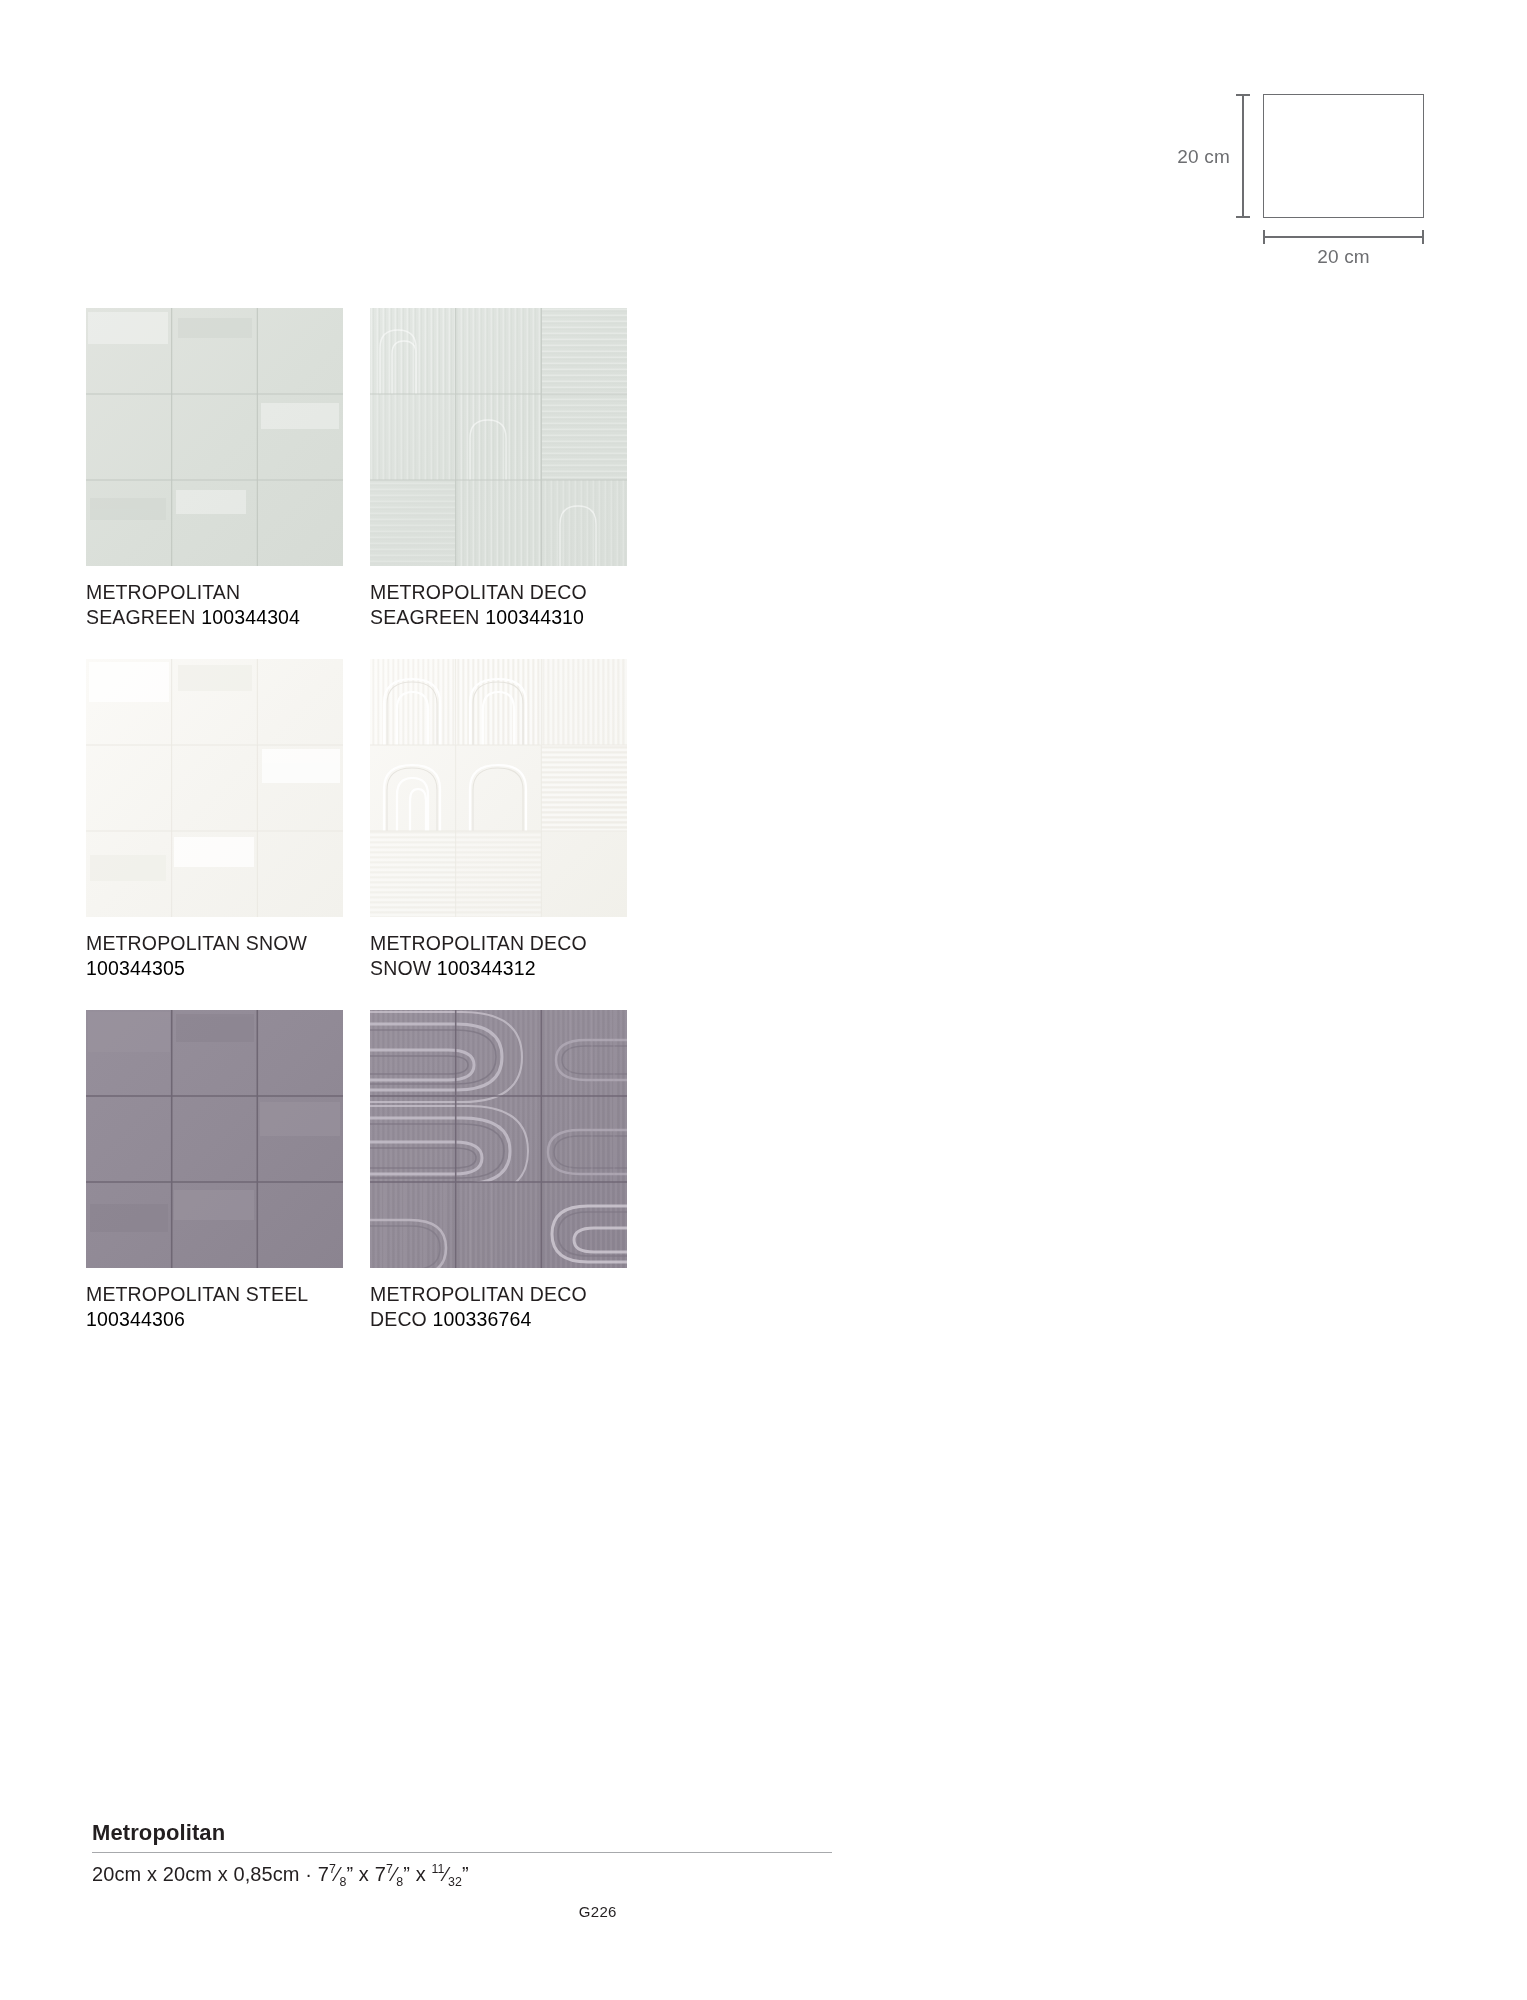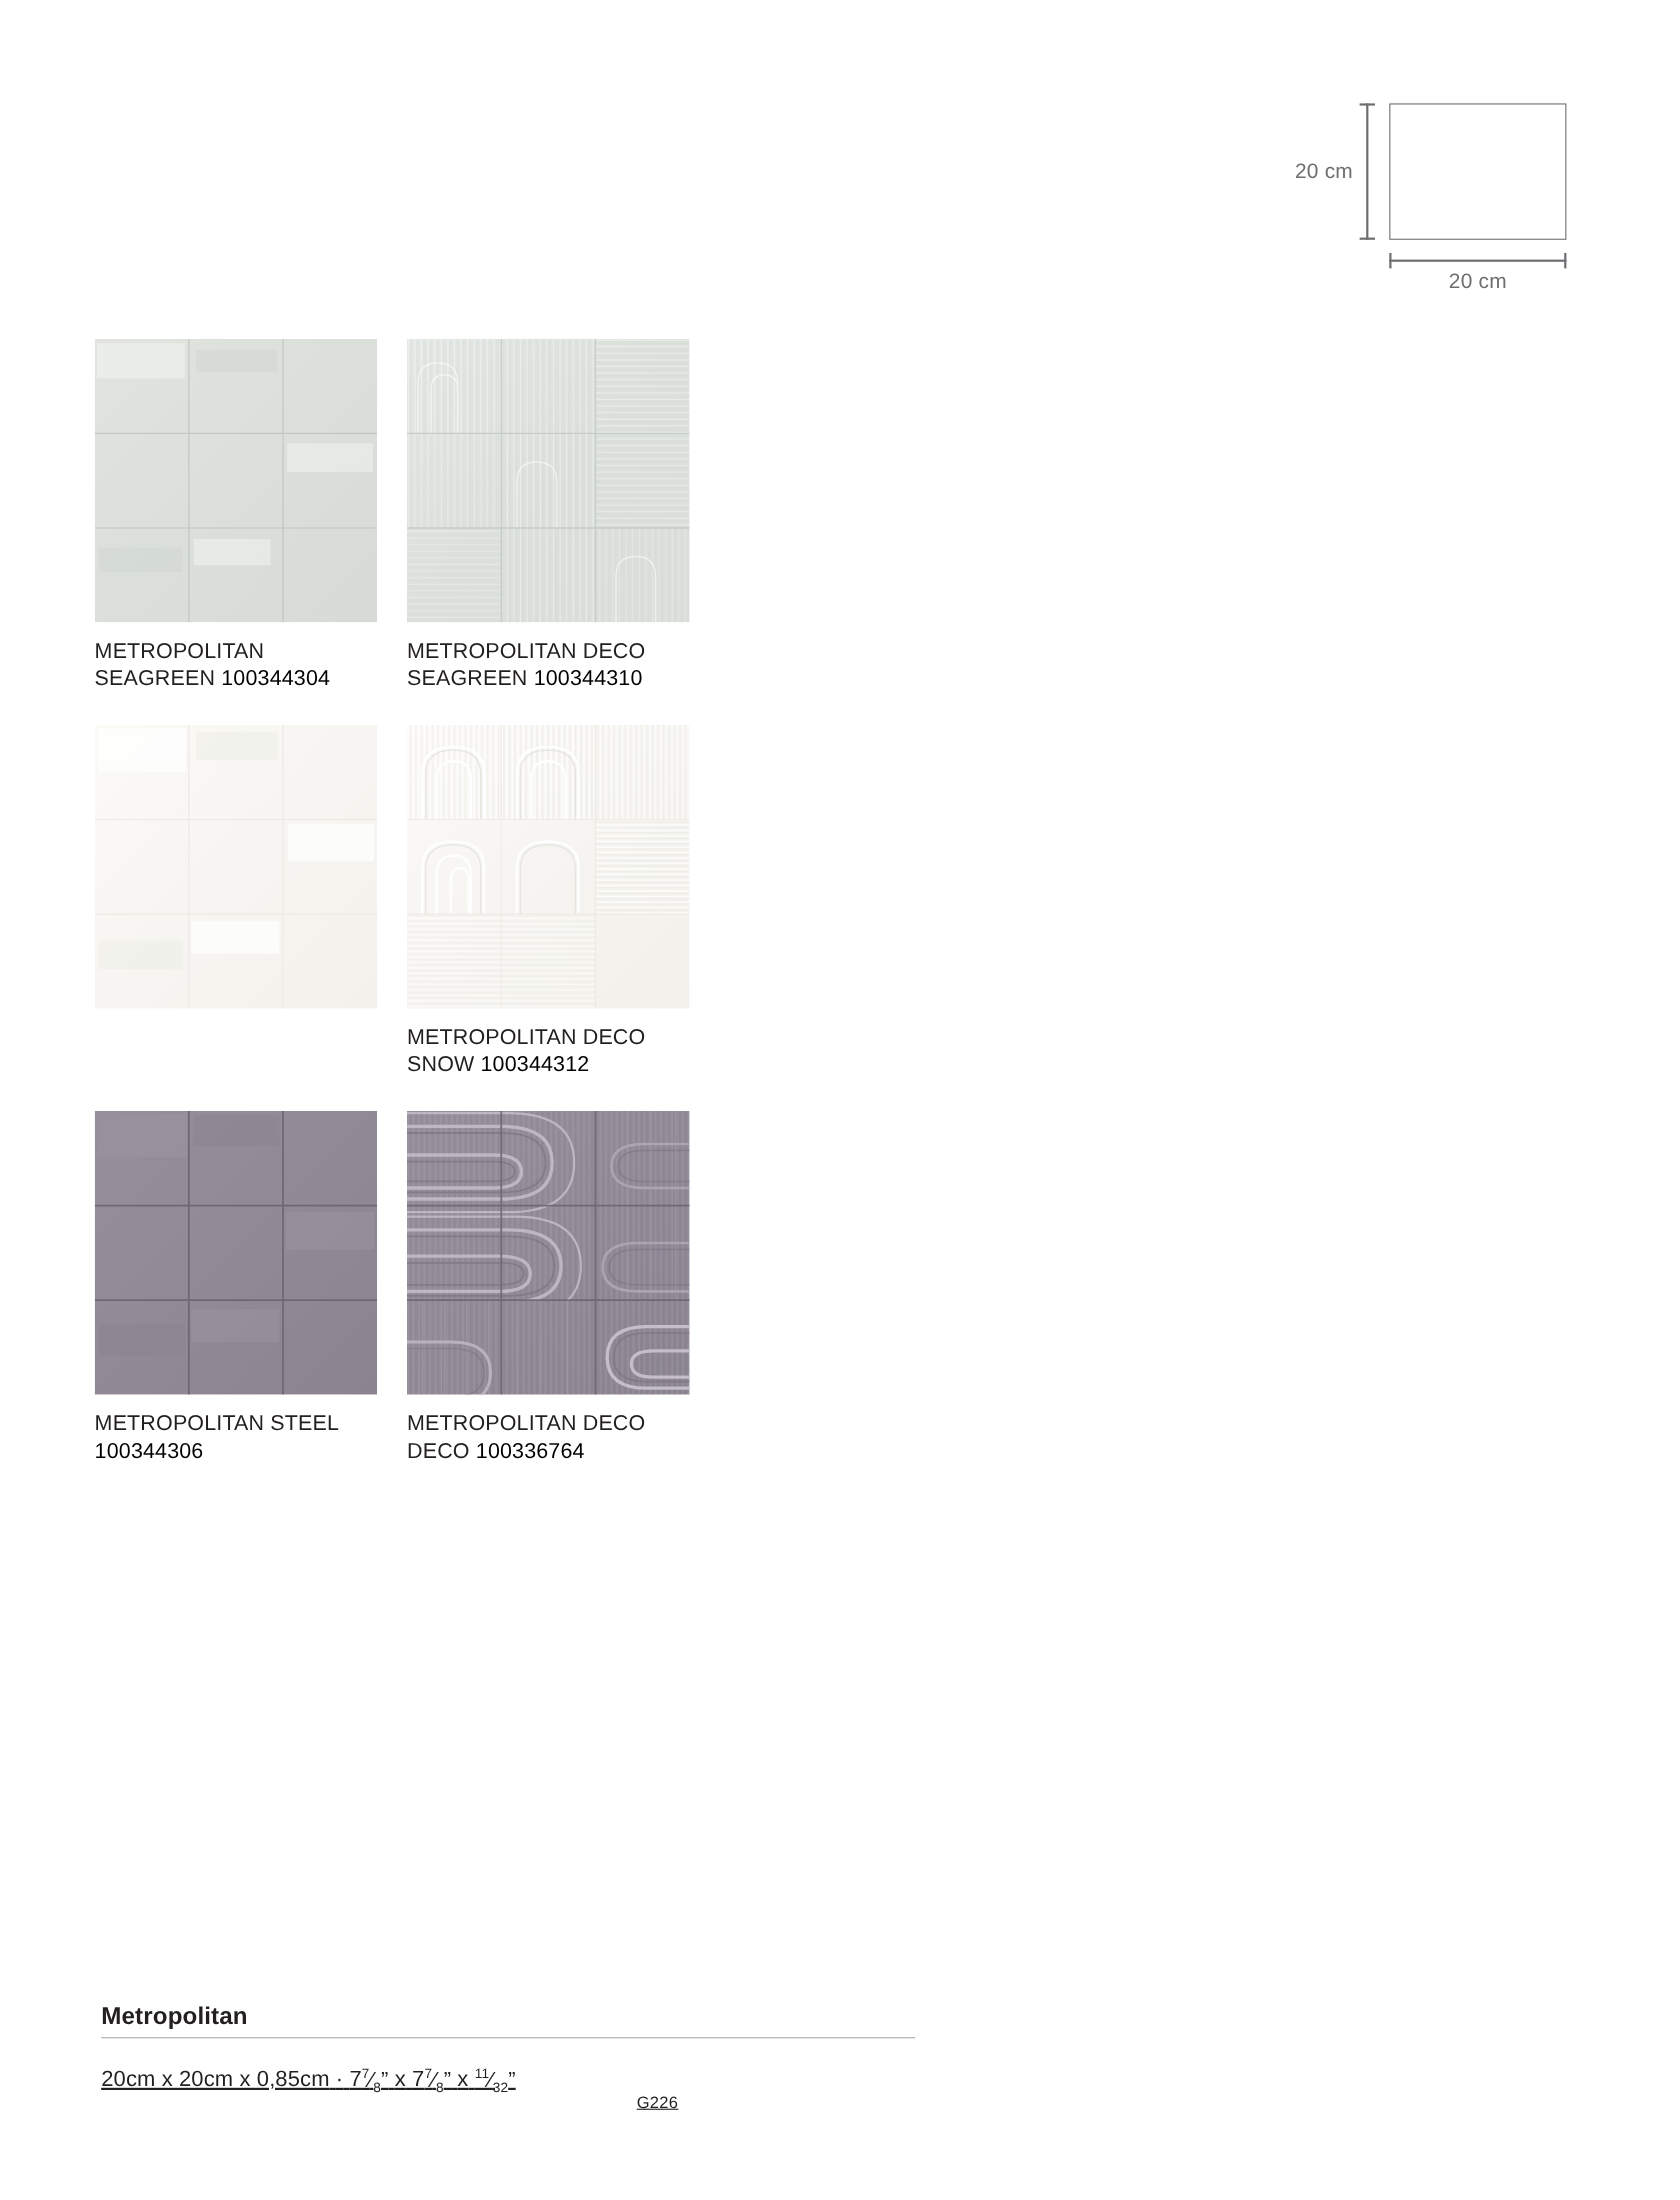--- a/index.html
+++ b/index.html
@@ -34,21 +34,21 @@
 
   .caption{margin-top:14px;font-size:19.5px;line-height:1.26;letter-spacing:.15px;}
   .caption .nm{color:#231f20;}
   .caption .code{color:#000000;}
 
   
   .footer{position:absolute;left:92px;top:1820px;width:740px;}
   .footer-title{font-size:22px;font-weight:bold;color:#231f20;letter-spacing:.1px;
     padding-bottom:6px;}
   .footer-rule{height:1.4px;background:#a7a9ac;width:740px;}
-  .footer-bottom{display:flex;align-items:center;margin-top:9px;text-decoration:underline;}
+  .footer-bottom{display:flex;align-items:flex-start;margin-top:9px;}
   .footer-spec{font-size:20px;color:#231f20;letter-spacing:.1px;white-space:nowrap;}
   .footer-code{font-size:15px;color:#231f20;letter-spacing:.3px;margin-left:110px;margin-top:41px;}
   sup.fr{font-size:.62em;vertical-align:super;}
   sub.fr{font-size:.62em;vertical-align:sub;}
 </style>
 </head>
 <body>
 
 <div class="page">
 
@@ -176,20 +176,24 @@
             <g fill="#ffffff" opacity=".75">
               <rect x="3" y="3" width="80" height="40"></rect>
               <rect x="176" y="90" width="78" height="34"></rect>
               <rect x="88" y="178" width="80" height="30"></rect>
             </g>
             <g fill="#efeee8" opacity=".6">
               <rect x="92" y="6" width="74" height="26"></rect>
               <rect x="4" y="196" width="76" height="26"></rect>
             </g>
           </svg>
+        </div>
+        <div class="caption">
+          <div><span class="nm">METROPOLITAN SNOW</span></div>
+          <div><span class="code">100344305</span></div>
         </div>
       </div>
 
       <div class="cell">
         <div class="swatch">
           <svg viewBox="0 0 257 258" preserveAspectRatio="none">
             <defs>
               <linearGradient id="sn2" x1="0" y1="0" x2="1" y2="1">
                 <stop offset="0%" stop-color="#fbfaf7"></stop>
                   <stop offset="55%" stop-color="#f5f4f0"></stop>

